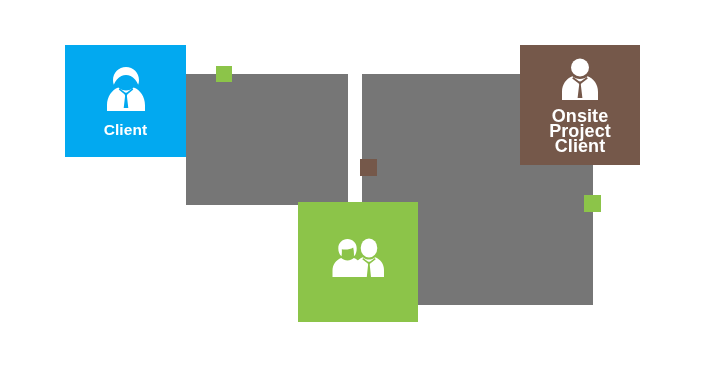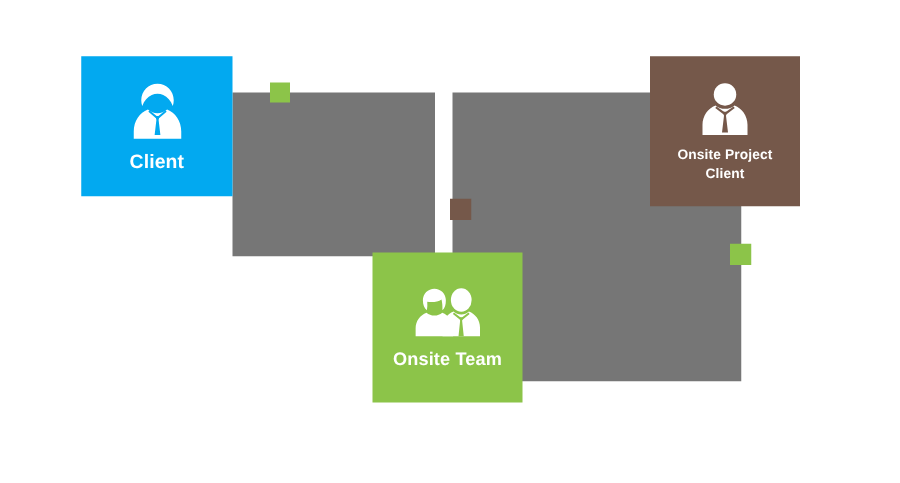--- a/index.html
+++ b/index.html
@@ -56,21 +56,21 @@
 
   
   #node-opm {
     left: 520px;
     top: 45px;
     width: 120px;
     height: 120px;
     background: #75584a;
   }
   #node-opm .glyph { margin-bottom: 5px; }
-  #node-opm .node-label { font-size: 11px; line-height: 15px; }
+  #node-opm .node-label { font-size: 18px; line-height: 15px; }
 
   
   #node-onsite-team {
     left: 298px;
     top: 202px;
     width: 120px;
     height: 120px;
     background: #8cc449;
   }
   #node-onsite-team .glyph { margin-bottom: 7px; }
@@ -125,16 +125,15 @@
         <path fill="#ffffff" d="M18.5 2c-5.1 0-9.2 4.1-9.2 9.2 0 3.7 1.2 6.4 3.2 8 0.4-2.3 0.5-4.6 0.3-6.9 2.9 0.6 8.6 0.5 11.4-1.7 0.6 2.5 0.9 5.4 0.7 8.6 2-1.6 2.8-4.3 2.8-8C27.7 6.1 23.6 2 18.5 2z"></path>
         <path fill="#ffffff" d="M18.5 23.4c-2.4 0-4.6-0.9-6.3-2.3C7.1 23 3.5 27.8 3.5 33.6V40h30v-6.4c0-5.8-3.6-10.6-8.7-12.5-1.7 1.4-3.9 2.3-6.3 2.3z"></path>
 
         <ellipse fill="#ffffff" cx="40" cy="11" rx="8.3" ry="9.4"></ellipse>
         <path fill="#ffffff" d="M40 22.6c-2.3 0-4.5-0.9-6.1-2.4C28.7 22.1 25 27 25 33v7h30v-7c0-6-3.7-10.9-8.9-12.8-1.6 1.5-3.8 2.4-6.1 2.4z"></path>
         <path fill="#8cc449" d="M38.6 24.7h2.8l-0.7 2.9L42 40h-4.2l1.3-12.4z"></path>
         <path fill="#8cc449" d="M34.2 21l5.8 4.4 5.8-4.4 0.9 1.2-6.7 5.4-6.7-5.4z"></path>
         <path fill="#8cc449" d="M25 33.5h30v1.1H25z" opacity="0"></path>
       </svg>
     </span>
-    <span class="node-label">Onsite Team</span>
   </div>
 
 </div>
 
 </body></html>

